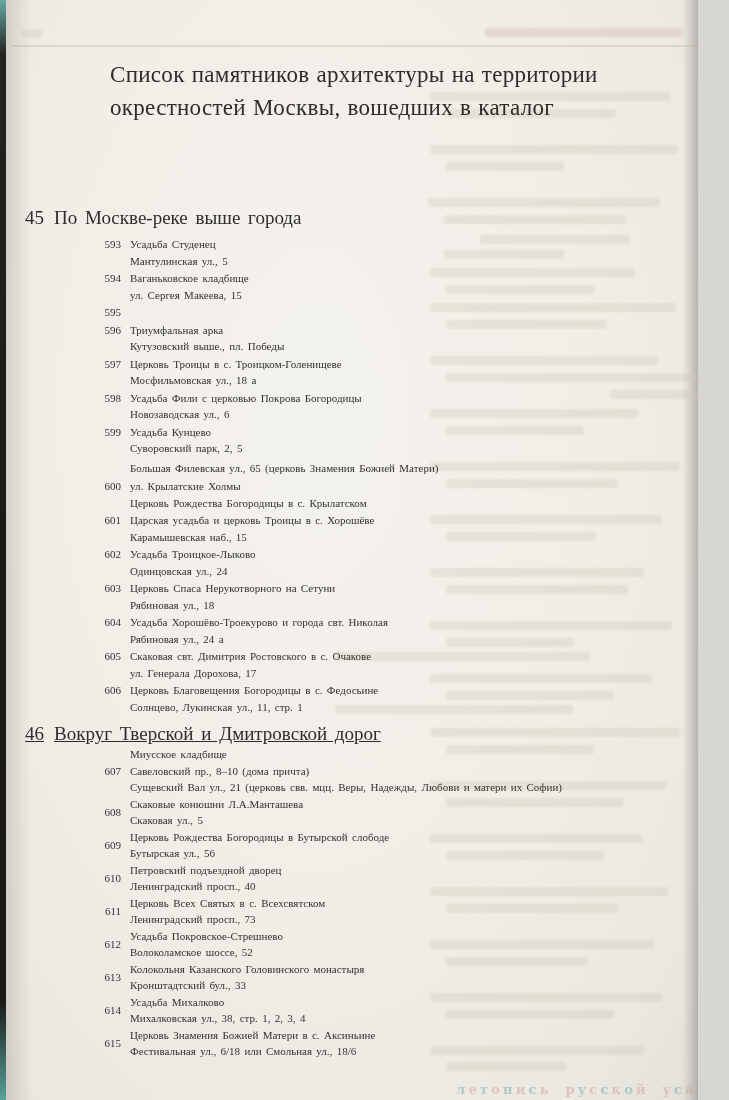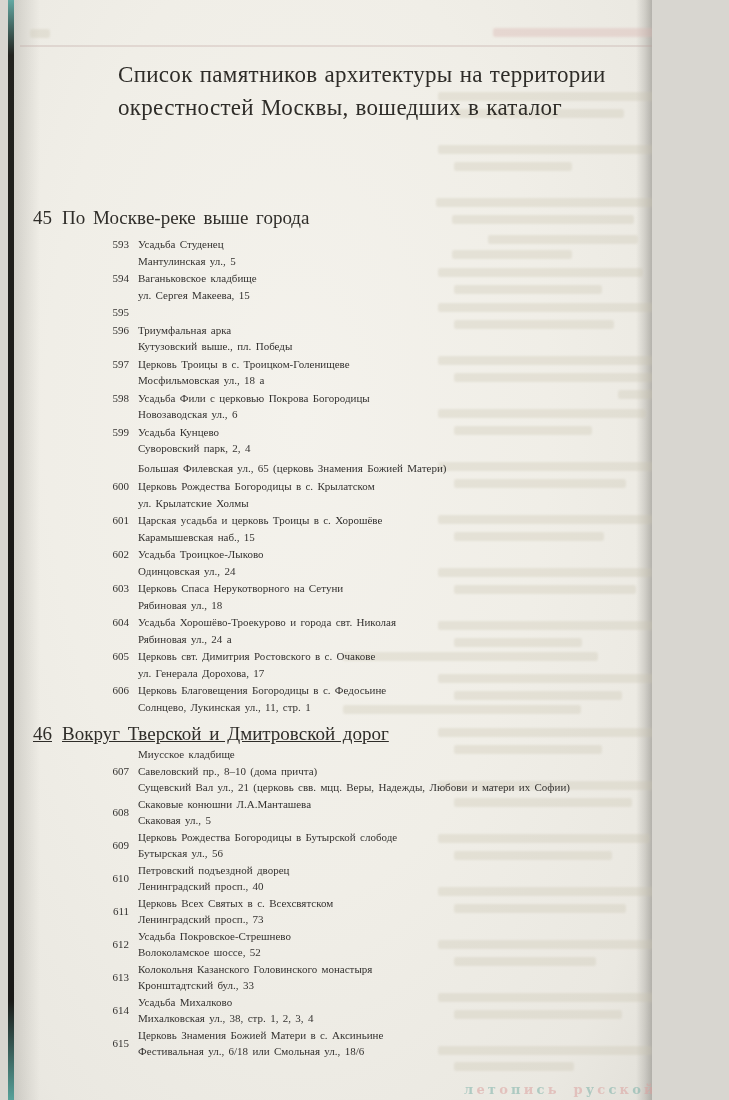--- a/index.html
+++ b/index.html
@@ -1,19 +1,19 @@
 <!DOCTYPE html>
 <html><head>
 <meta charset="utf-8">
 <style>
   html,body{margin:0;padding:0;background:#d8d6d0;}
   #sheet{
-    position:relative;width:644px;height:1100px;overflow:hidden;
+    position:relative;width:698px;height:1100px;overflow:hidden;
     background:radial-gradient(ellipse at 45% 38%, #f4f2ec 0%, #f0eee7 50%, #eae8e1 85%, #e2e0d9 100%);
-    font-family:"Liberation Serif","DejaVu Serif",serif;color:#35332e;margin-left:8px;
+    font-family:"Liberation Serif","DejaVu Serif",serif;color:#35332e;
   }
   
   .edge-left{position:absolute;left:0;top:0;width:6px;height:1100px;
     background:linear-gradient(180deg,#63a8a2 0%,#23231f 5%,#1a1917 55%,#1a1917 91%,#57a19a 100%);}
   .left-shade{position:absolute;left:6px;top:0;width:26px;height:1100px;
     background:linear-gradient(90deg,rgba(60,58,52,.16),rgba(60,58,52,0));}
   .edge-right{position:absolute;right:0;top:0;width:16px;height:1100px;
     background:linear-gradient(90deg,rgba(158,156,150,0) 0%,rgba(158,156,150,.35) 55%,rgba(143,141,135,.6) 100%);}
   .right-line{position:absolute;left:721px;top:0;width:1px;height:1100px;background:rgba(140,138,132,.45);}
   .top-rule{position:absolute;left:12px;top:45px;width:688px;height:2px;
@@ -142,34 +142,34 @@
           <span class="num">598</span>
           <span class="body">
             <span>Усадьба Фили с церковью Покрова Богородицы</span>
             <span>Новозаводская ул., 6</span>
           </span>
         </div>
         <div class="entry">
           <span class="num">599</span>
           <span class="body">
             <span>Усадьба Кунцево</span>
-            <span>Суворовский парк, 2, 4</span>
+            <span>Суворовский парк, 2, 5</span>
           </span>
         </div>
         <div class="entry extra">
           <span class="num"></span>
           <span class="body">
             <span>Большая Филевская ул., 65 (церковь Знамения Божией Матери)</span>
           </span>
         </div>
         <div class="entry">
           <span class="num">600</span>
           <span class="body">
+            <span>ул. Крылатские Холмы</span>
             <span>Церковь Рождества Богородицы в с. Крылатском</span>
-            <span>ул. Крылатские Холмы</span>
           </span>
         </div>
         <div class="entry">
           <span class="num">601</span>
           <span class="body">
             <span>Царская усадьба и церковь Троицы в с. Хорошёве</span>
             <span>Карамышевская наб., 15</span>
           </span>
         </div>
         <div class="entry">
@@ -189,21 +189,21 @@
         <div class="entry">
           <span class="num">604</span>
           <span class="body">
             <span>Усадьба Хорошёво-Троекурово и города свт. Николая</span>
             <span>Рябиновая ул., 24 а</span>
           </span>
         </div>
         <div class="entry">
           <span class="num">605</span>
           <span class="body">
-            <span>Церковь свт. Димитрия Ростовского в с. Очакове</span>
+            <span>Скаковая свт. Димитрия Ростовского в с. Очакове</span>
             <span>ул. Генерала Дорохова, 17</span>
           </span>
         </div>
         <div class="entry">
           <span class="num">606</span>
           <span class="body">
             <span>Церковь Благовещения Богородицы в с. Федосьине</span>
             <span>Солнцево, Лукинская ул., 11, стр. 1</span>
           </span>
         </div>

